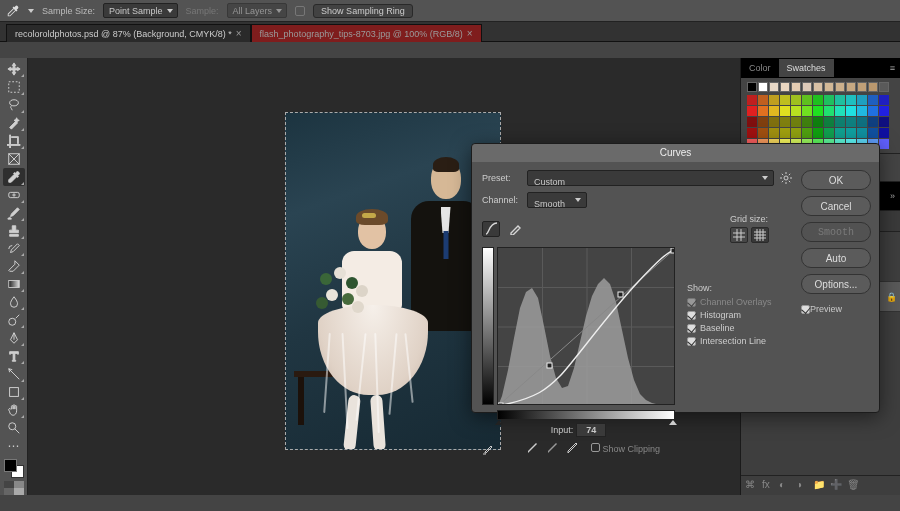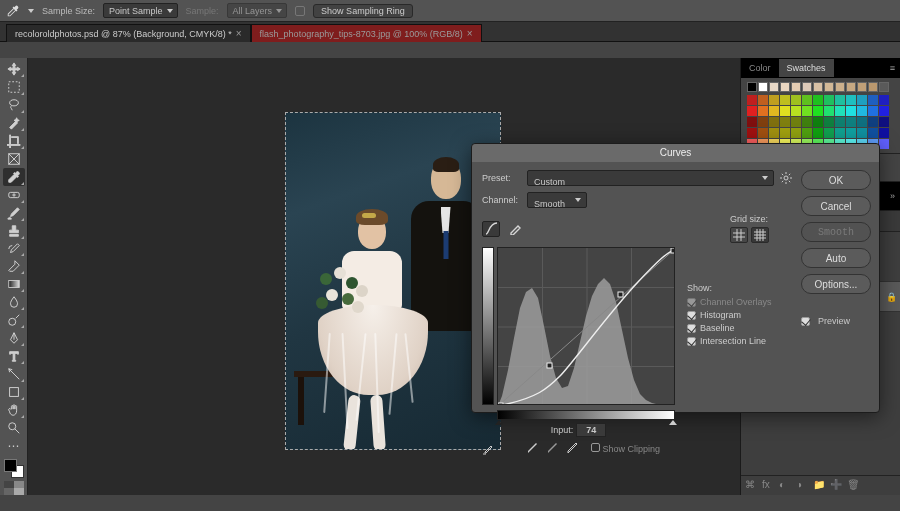--- a/index.html
+++ b/index.html
@@ -694,21 +694,21 @@
           </div>
         </div>
       </div>
 
       <div class="dlg-right">
         <button>OK</button>
         <button>Cancel</button>
         <button class="disabled">Smooth</button>
         <button>Auto</button>
         <button>Options...</button>
-        <label style="display:flex;gap:8px;align-items:center;font-size:9px;margin-top:16px">
+        <label style="display:flex;gap:0;align-items:center;font-size:9px;margin-top:4px">
             <span class="check on"></span>
             <span>Preview</span>
           </label>
       </div>
     </div>
   </div>
 
 </div>
 
 </body></html>

